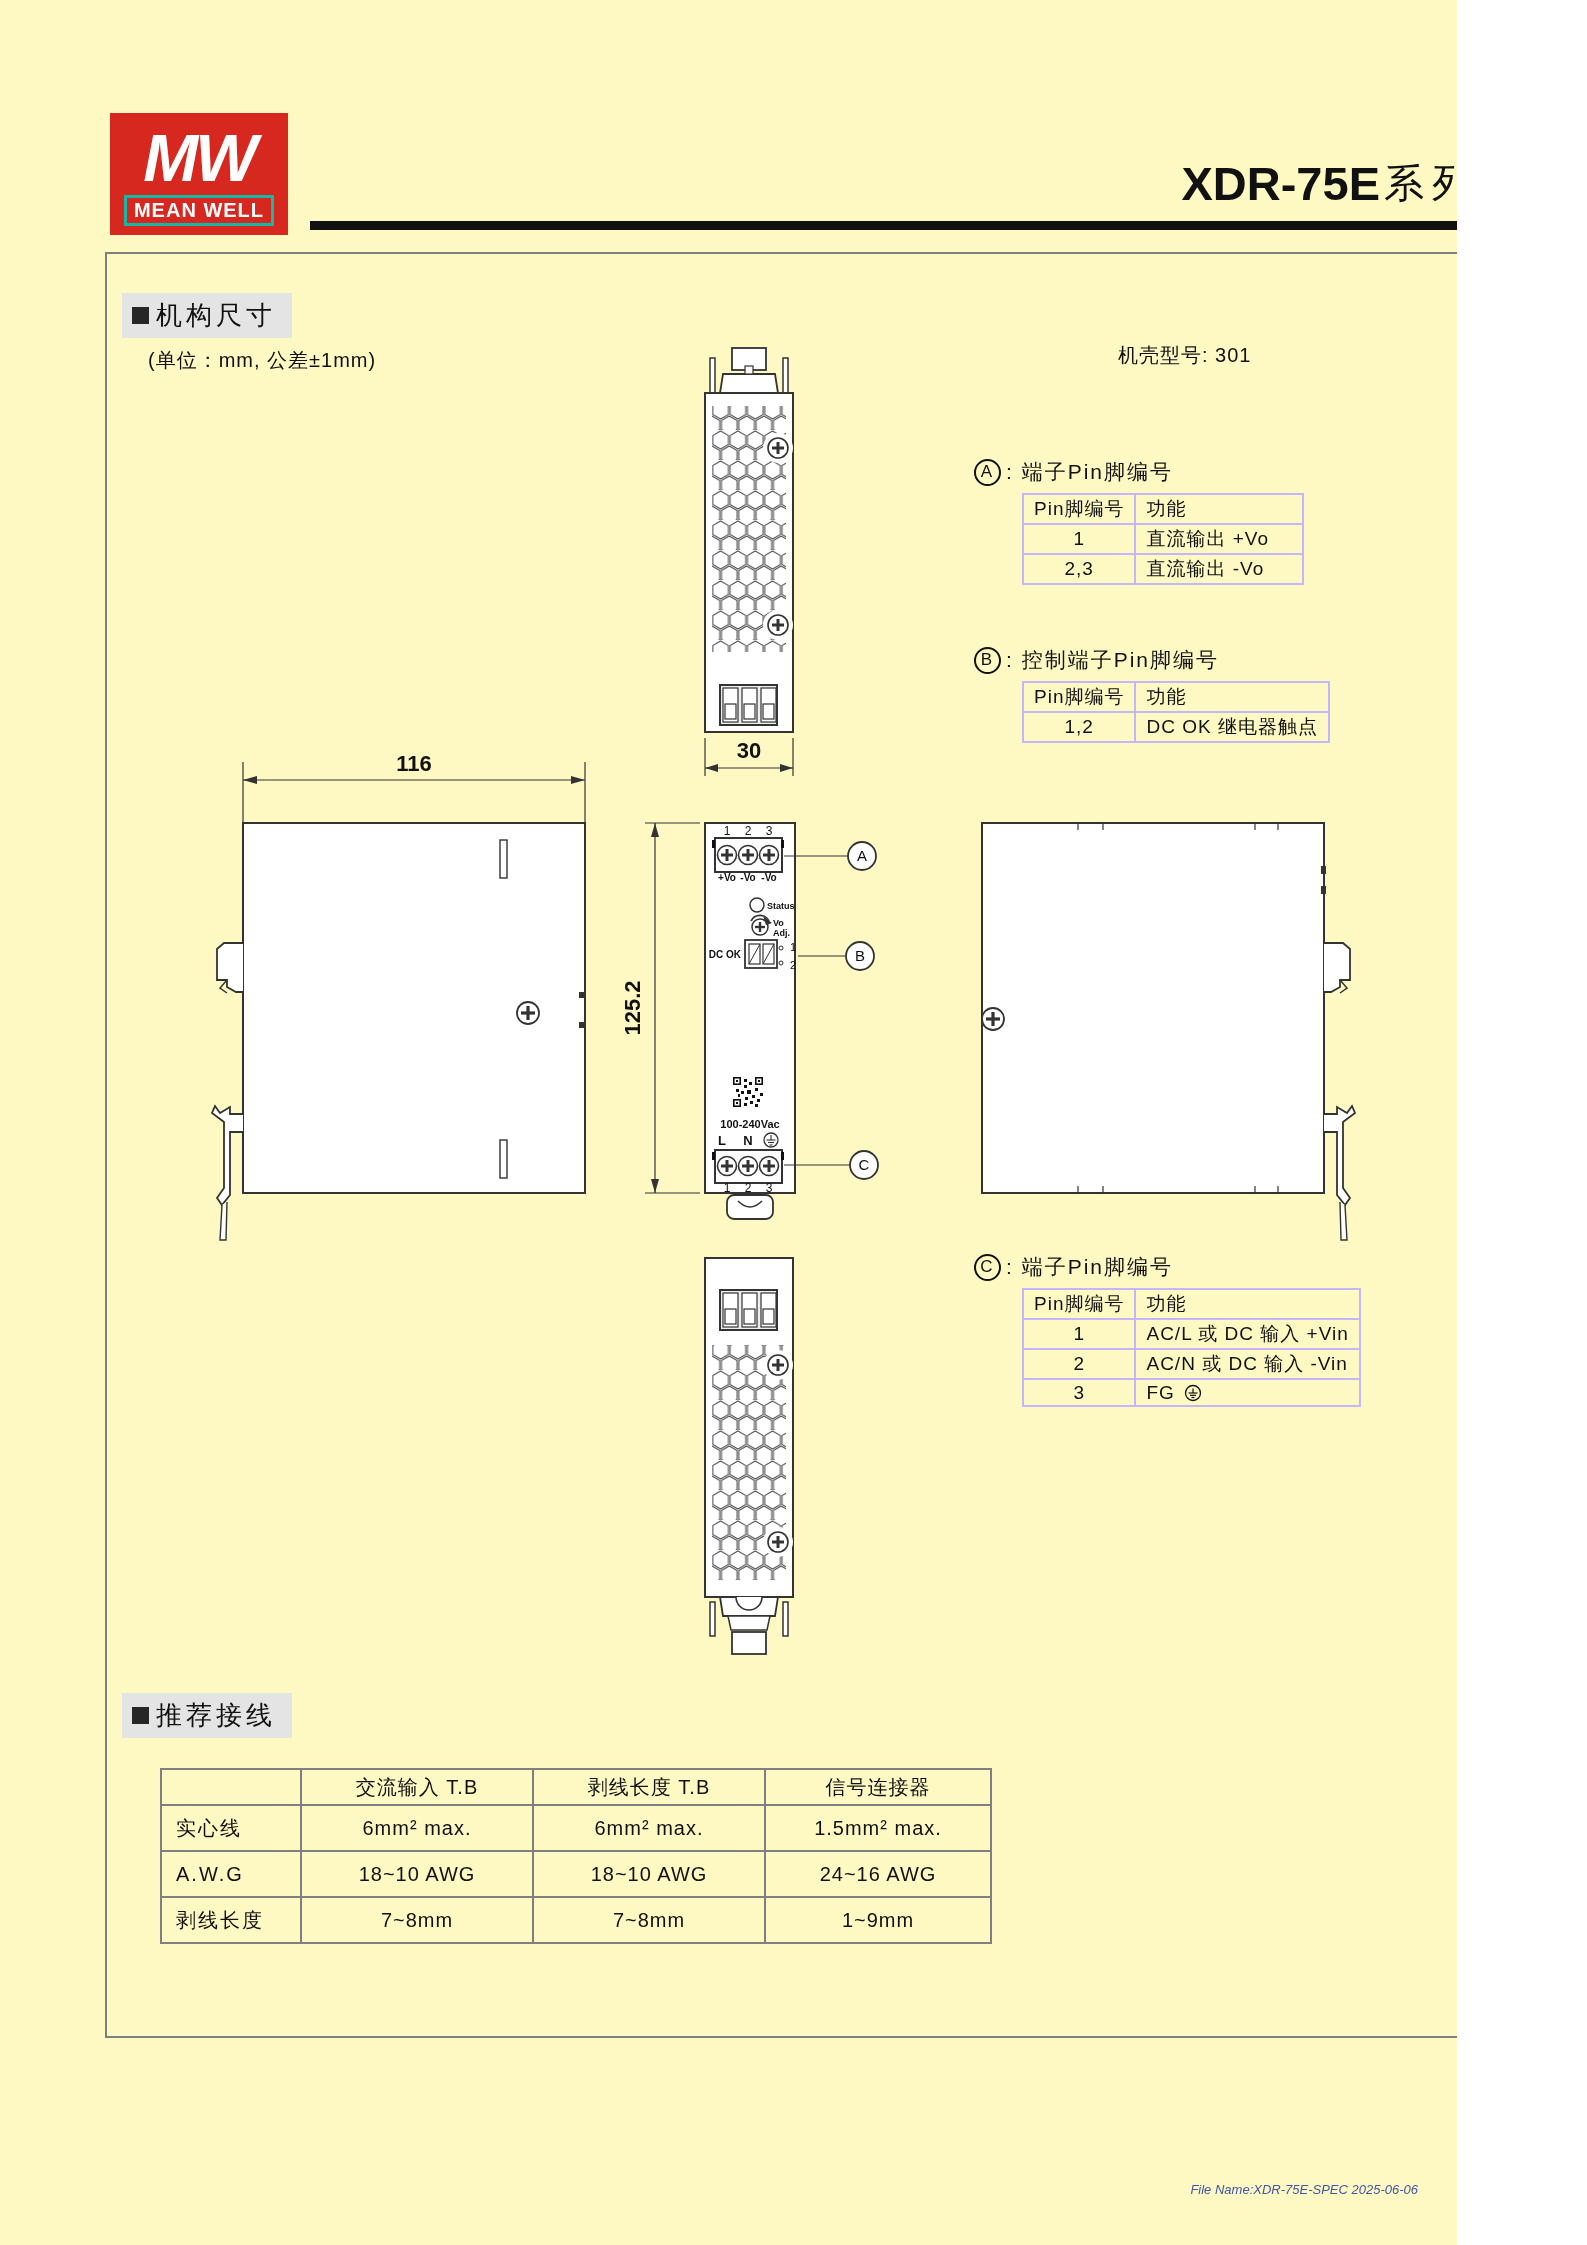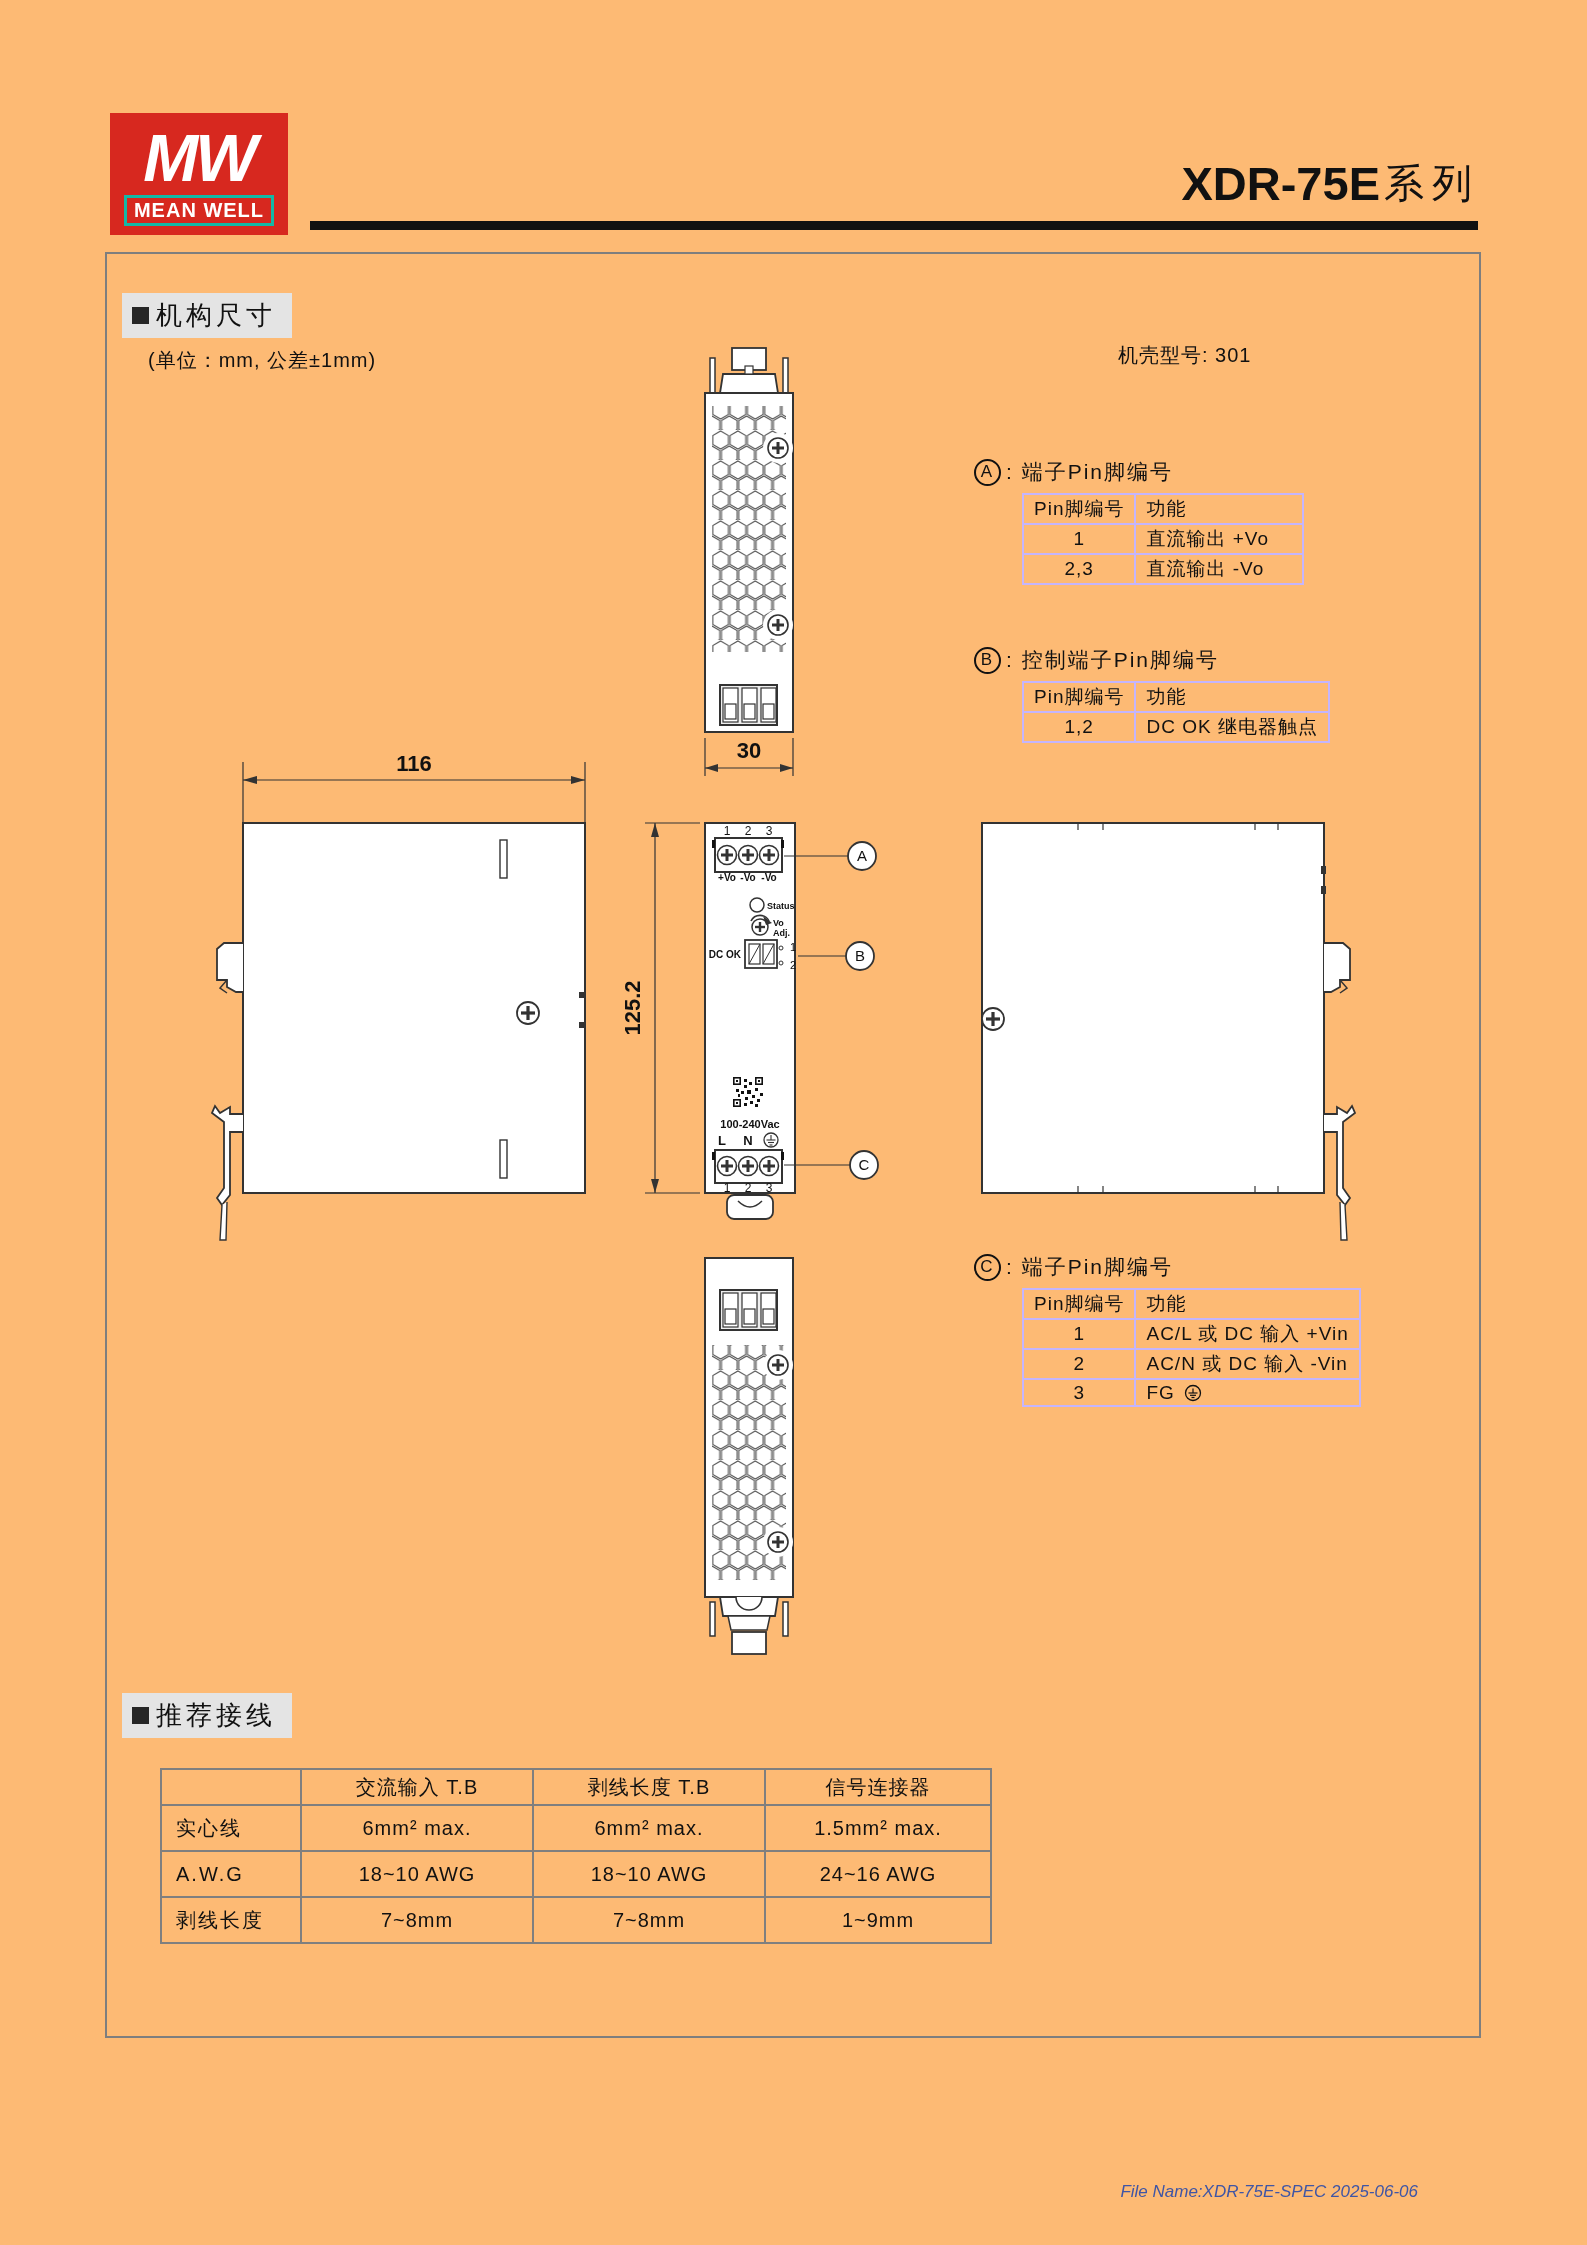--- a/index.html
+++ b/index.html
@@ -1,18 +1,18 @@
 <!DOCTYPE html>
 <html><head>
 <meta charset="utf-8">
 <style>
   * { box-sizing: border-box; margin: 0; padding: 0; }
   html,body { background:#fff; }
   body { font-family:"Liberation Sans", sans-serif; color:#111; }
-  .page { position:relative; width:1587px; height:2245px; background:#fdba74; overflow:hidden; }
+  .page { position:relative; width:1457px; height:2245px; background:#fef9c3; overflow:hidden; }
   .abs { position:absolute; }
 
   
   .logo { left:110px; top:113px; width:178px; height:122px; background:#D7281F; display:flex; flex-direction:column; align-items:center; justify-content:center; }
   .logo-mw { color:#fff; font-size:66px; font-weight:bold; font-style:italic; line-height:1; letter-spacing:-3px; margin-top:2px; }
   .logo-brand-box { border:3px solid #14b8a6; padding:1px 7px; margin-top:4px; }
   .logo-brand { color:#fff; font-size:20px; font-weight:bold; letter-spacing:1px; }
   .doc-title { left:310px; top:176px; font-size:30px; font-weight:bold; letter-spacing:2px; white-space:nowrap; }
   .series { left:1128px; top:156px; width:352px; display:flex; align-items:flex-start; justify-content:flex-end; white-space:nowrap; }
   .series-name { font-size:47px; font-weight:800; letter-spacing:0px; }
@@ -33,21 +33,21 @@
   .pin-table td.c { text-align:center; }
   .pt-w1 { min-width:104px; }
   .earth-icon { vertical-align:-3px; margin-left:3px; }
 
   
   .wire-table { border-collapse:collapse; font-size:20px; }
   .wire-table td { border:2px solid #7f7f7f; text-align:center; height:46px; letter-spacing:1px; }
   .wire-table tr.hrow td { height:36px; }
   .wire-table td.lbl { text-align:left; padding-left:14px; letter-spacing:2px; }
 
-  .footer { left:1088px; top:2182px; width:330px; text-align:right; font-size:17px; font-style:italic; color:#3F55A5; white-space:nowrap; }
+  .footer { left:1088px; top:2182px; width:330px; text-align:right; font-size:13px; font-style:italic; color:#3F55A5; white-space:nowrap; }
 
   svg text { font-family:"Liberation Sans", sans-serif; fill:#111; }
   .dim { font-size:22px; font-weight:bold; }
 </style>
 </head>
 <body>
 
 <div class="page">
 
   <div class="abs logo">

